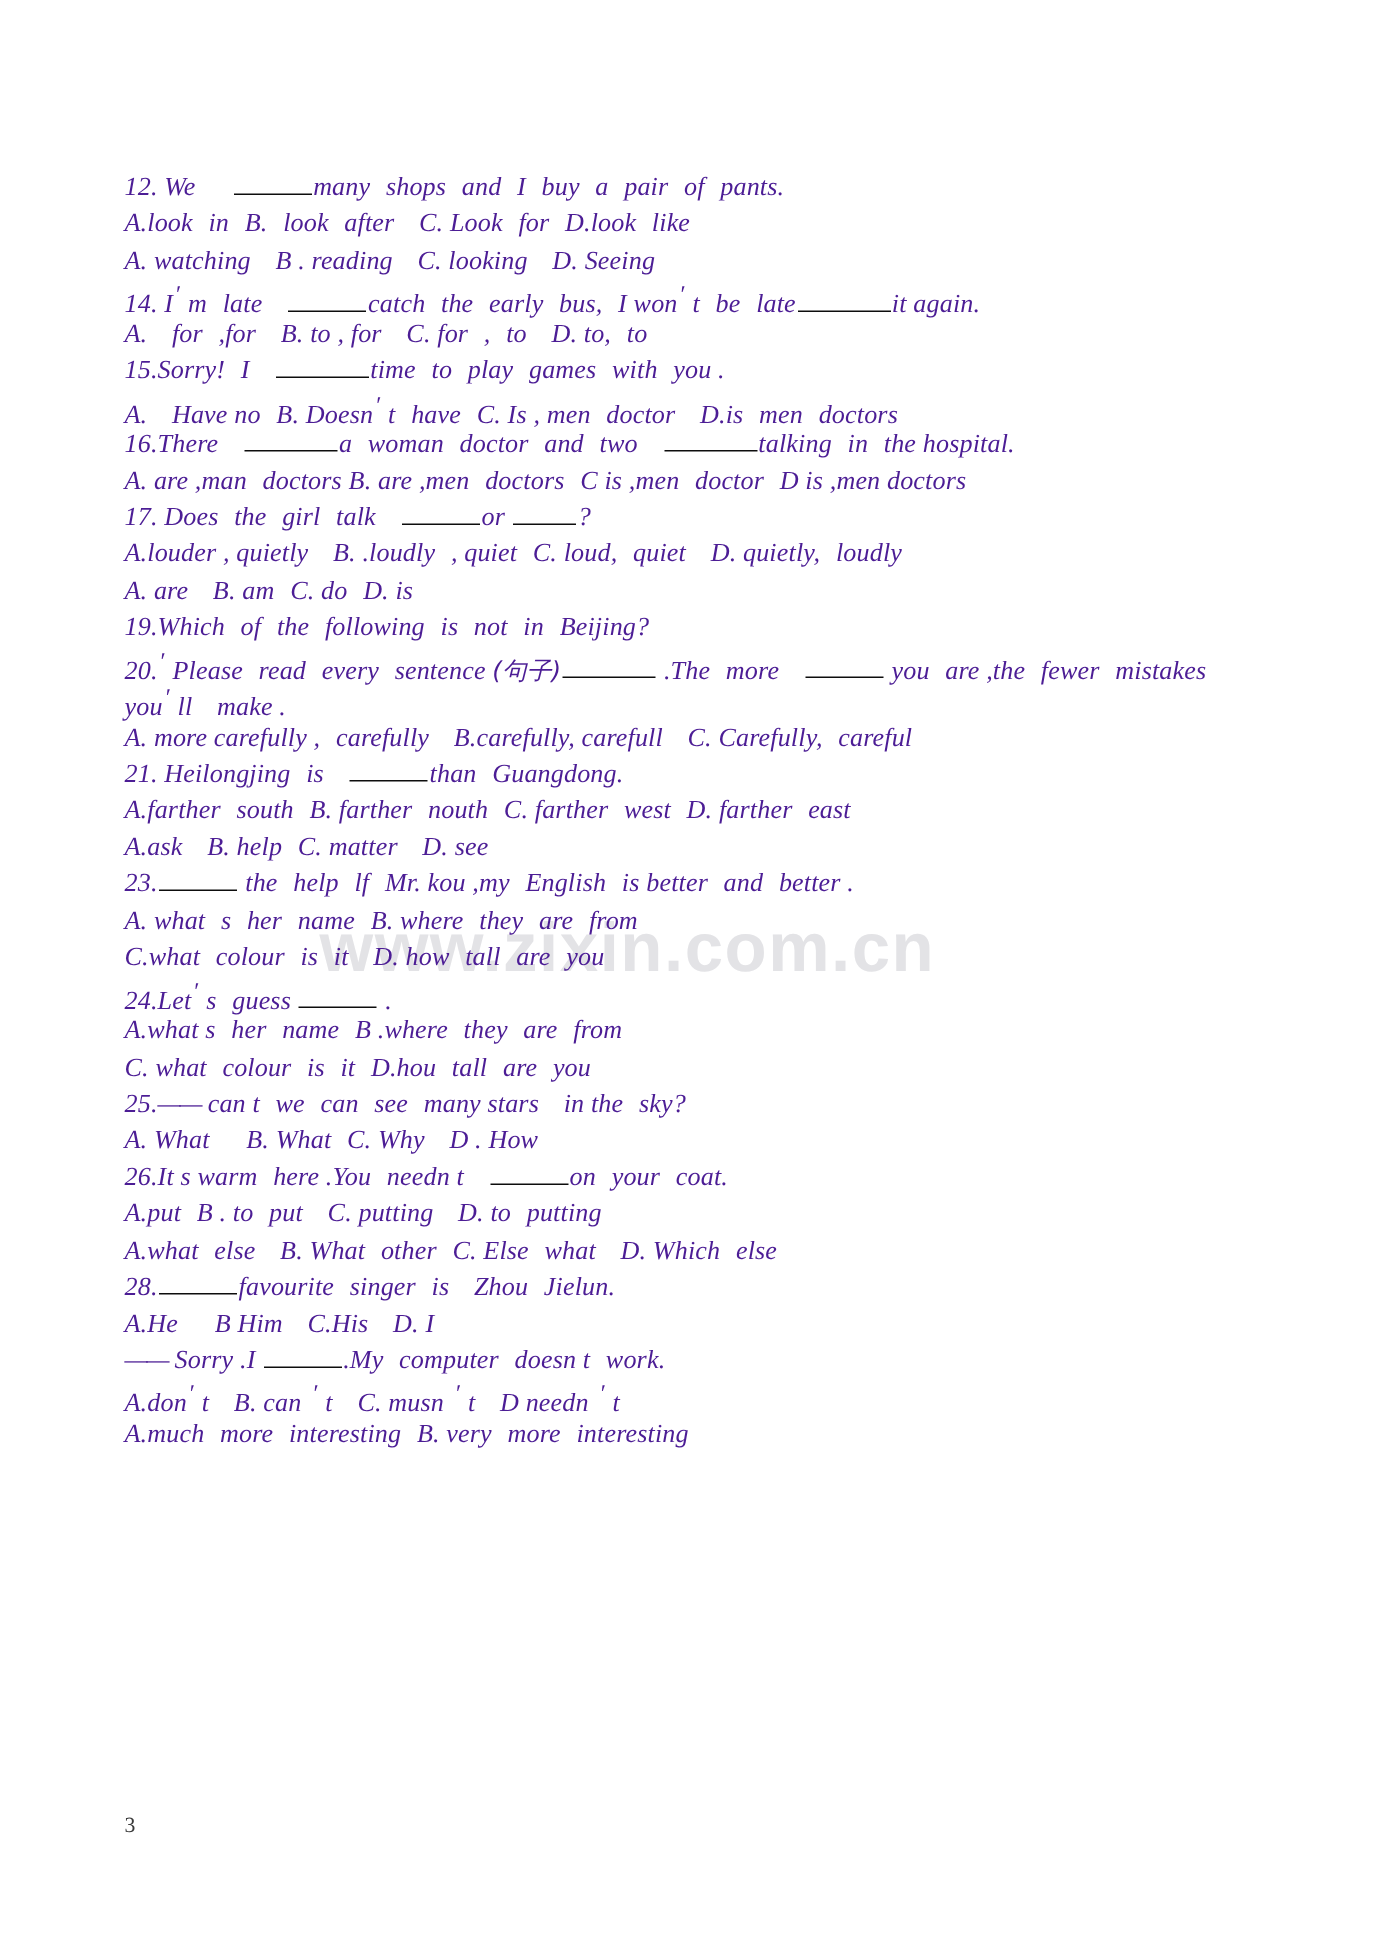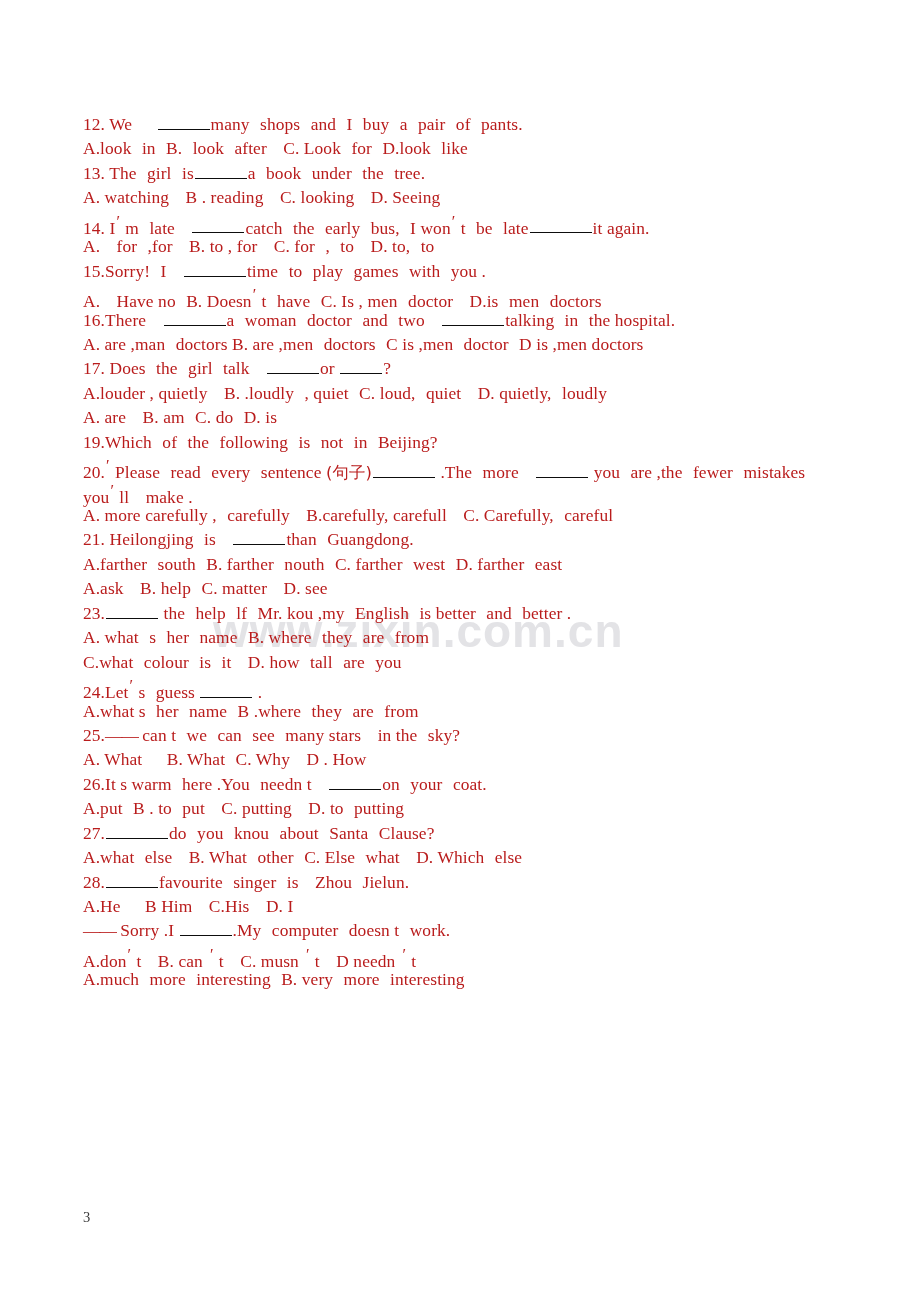--- a/index.html
+++ b/index.html
@@ -41,21 +41,22 @@
     top: 112px;
     width: 800px;
     z-index: 1;
   }
   .line {
     font-size: 17.4px;
     line-height: 24.45px;
     height: 24.45px;
     white-space: nowrap;
     letter-spacing: 0.1px;
-    color: #b91c1c;
+    color: #4c1d95;
+    font-style: italic;
   }
   
   .blank {
     display: inline-block;
     border-bottom: 1.3px solid #0d0d0d;
     vertical-align: baseline;
     height: 0.92em;
     margin: 0 1px;
   }
   .b-sm  { width: 42px; }
@@ -89,21 +90,20 @@
 
   <div class="watermark">www.zixin.com.cn</div>
 
   <div class="content">
 
     <div class="line">12. We<span class="sp3"></span>
       <span class="blank b-md"></span>many<span class="sp1"></span> shops<span class="sp1"></span> and<span class="sp1"></span> I<span class="sp1"></span> buy<span class="sp1"></span> a<span class="sp1"></span> pair<span class="sp1"></span> of<span class="sp1"></span> pants.</div>
 
     <div class="line">A.look<span class="sp1"></span> in<span class="sp1"></span> B.<span class="sp1"></span> look<span class="sp1"></span> after<span class="sp2"></span> C. Look<span class="sp1"></span> for<span class="sp1"></span> D.look<span class="sp1"></span> like</div>
 
-    <div class="line">13. The<span class="sp1"></span> girl<span class="sp1"></span> is<span class="blank b-md"></span>a<span class="sp1"></span> book<span class="sp1"></span> under<span class="sp1"></span> the<span class="sp1"></span> tree.</div>
 
     <div class="line">A. watching<span class="sp2"></span> B . reading<span class="sp2"></span> C. looking<span class="sp2"></span> D. Seeing</div>
 
     <div class="line">14. I<span class="prime">′</span> m<span class="sp1"></span> late<span class="sp2"></span> <span class="blank b-md"></span>catch<span class="sp1"></span> the<span class="sp1"></span> early<span class="sp1"></span> bus,<span class="sp1"></span> I won<span class="prime">′</span> t<span class="sp1"></span> be<span class="sp1"></span> late<span class="blank b-lg"></span>it again.</div>
 
     <div class="line">A.<span class="sp2"></span> for<span class="sp1"></span> ,for<span class="sp2"></span> B. to , for<span class="sp2"></span> C. for<span class="sp1"></span> ,<span class="sp1"></span> to<span class="sp2"></span> D. to,<span class="sp1"></span> to</div>
 
     <div class="line">15.Sorry!<span class="sp1"></span> I<span class="sp2"></span> <span class="blank b-lg"></span>time<span class="sp1"></span> to<span class="sp1"></span> play<span class="sp1"></span> games<span class="sp1"></span> with<span class="sp1"></span> you .</div>
 
     <div class="line">A.<span class="sp2"></span> Have no<span class="sp1"></span> B. Doesn<span class="prime">′</span> t<span class="sp1"></span> have<span class="sp1"></span> C. Is , men<span class="sp1"></span> doctor<span class="sp2"></span> D.is<span class="sp1"></span> men<span class="sp1"></span> doctors</div>
@@ -139,30 +139,30 @@
     <div class="line">23.<span class="blank b-md"></span> the<span class="sp1"></span> help<span class="sp1"></span> lf<span class="sp1"></span> Mr. kou ,my<span class="sp1"></span> English<span class="sp1"></span> is better<span class="sp1"></span> and<span class="sp1"></span> better .</div>
 
     <div class="line">A. what<span class="sp1"></span> s<span class="sp1"></span> her<span class="sp1"></span> name<span class="sp1"></span> B. where<span class="sp1"></span> they<span class="sp1"></span> are<span class="sp1"></span> from</div>
 
     <div class="line">C.what<span class="sp1"></span> colour<span class="sp1"></span> is<span class="sp1"></span> it<span class="sp2"></span> D. how<span class="sp1"></span> tall<span class="sp1"></span> are<span class="sp1"></span> you</div>
 
     <div class="line">24.Let<span class="prime">′</span> s<span class="sp1"></span> guess <span class="blank b-md"></span> .</div>
 
     <div class="line">A.what s<span class="sp1"></span> her<span class="sp1"></span> name<span class="sp1"></span> B .where<span class="sp1"></span> they<span class="sp1"></span> are<span class="sp1"></span> from</div>
 
+    <div class="line">C. what<span class="sp1"></span> colour<span class="sp1"></span> is<span class="sp1"></span> it<span class="sp1"></span> D.hou<span class="sp1"></span> tall<span class="sp1"></span> are<span class="sp1"></span> you</div>
 
     <div class="line">25.<span class="dash">——</span> can t<span class="sp1"></span> we<span class="sp1"></span> can<span class="sp1"></span> see<span class="sp1"></span> many stars<span class="sp2"></span> in the<span class="sp1"></span> sky?</div>
 
     <div class="line">A. What<span class="sp3"></span> B. What<span class="sp1"></span> C. Why<span class="sp2"></span> D . How</div>
 
     <div class="line">26.It s warm<span class="sp1"></span> here .You<span class="sp1"></span> needn t<span class="sp2"></span> <span class="blank b-md"></span>on<span class="sp1"></span> your<span class="sp1"></span> coat.</div>
 
     <div class="line">A.put<span class="sp1"></span> B . to<span class="sp1"></span> put<span class="sp2"></span> C. putting<span class="sp2"></span> D. to<span class="sp1"></span> putting</div>
 
-    <div class="line">27.<span class="blank b-lg"></span>do<span class="sp1"></span> you<span class="sp1"></span> knou<span class="sp1"></span> about<span class="sp1"></span> Santa<span class="sp1"></span> Clause?</div>
 
     <div class="line">A.what<span class="sp1"></span> else<span class="sp2"></span> B. What<span class="sp1"></span> other<span class="sp1"></span> C. Else<span class="sp1"></span> what<span class="sp2"></span> D. Which<span class="sp1"></span> else</div>
 
     <div class="line">28.<span class="blank b-md"></span>favourite<span class="sp1"></span> singer<span class="sp1"></span> is<span class="sp2"></span> Zhou<span class="sp1"></span> Jielun.</div>
 
     <div class="line">A.He<span class="sp3"></span> B Him<span class="sp2"></span> C.His<span class="sp2"></span> D. I</div>
 
 
     <div class="line"><span class="dash">——</span> Sorry .I <span class="blank b-md"></span>.My<span class="sp1"></span> computer<span class="sp1"></span> doesn t<span class="sp1"></span> work.</div>
 

